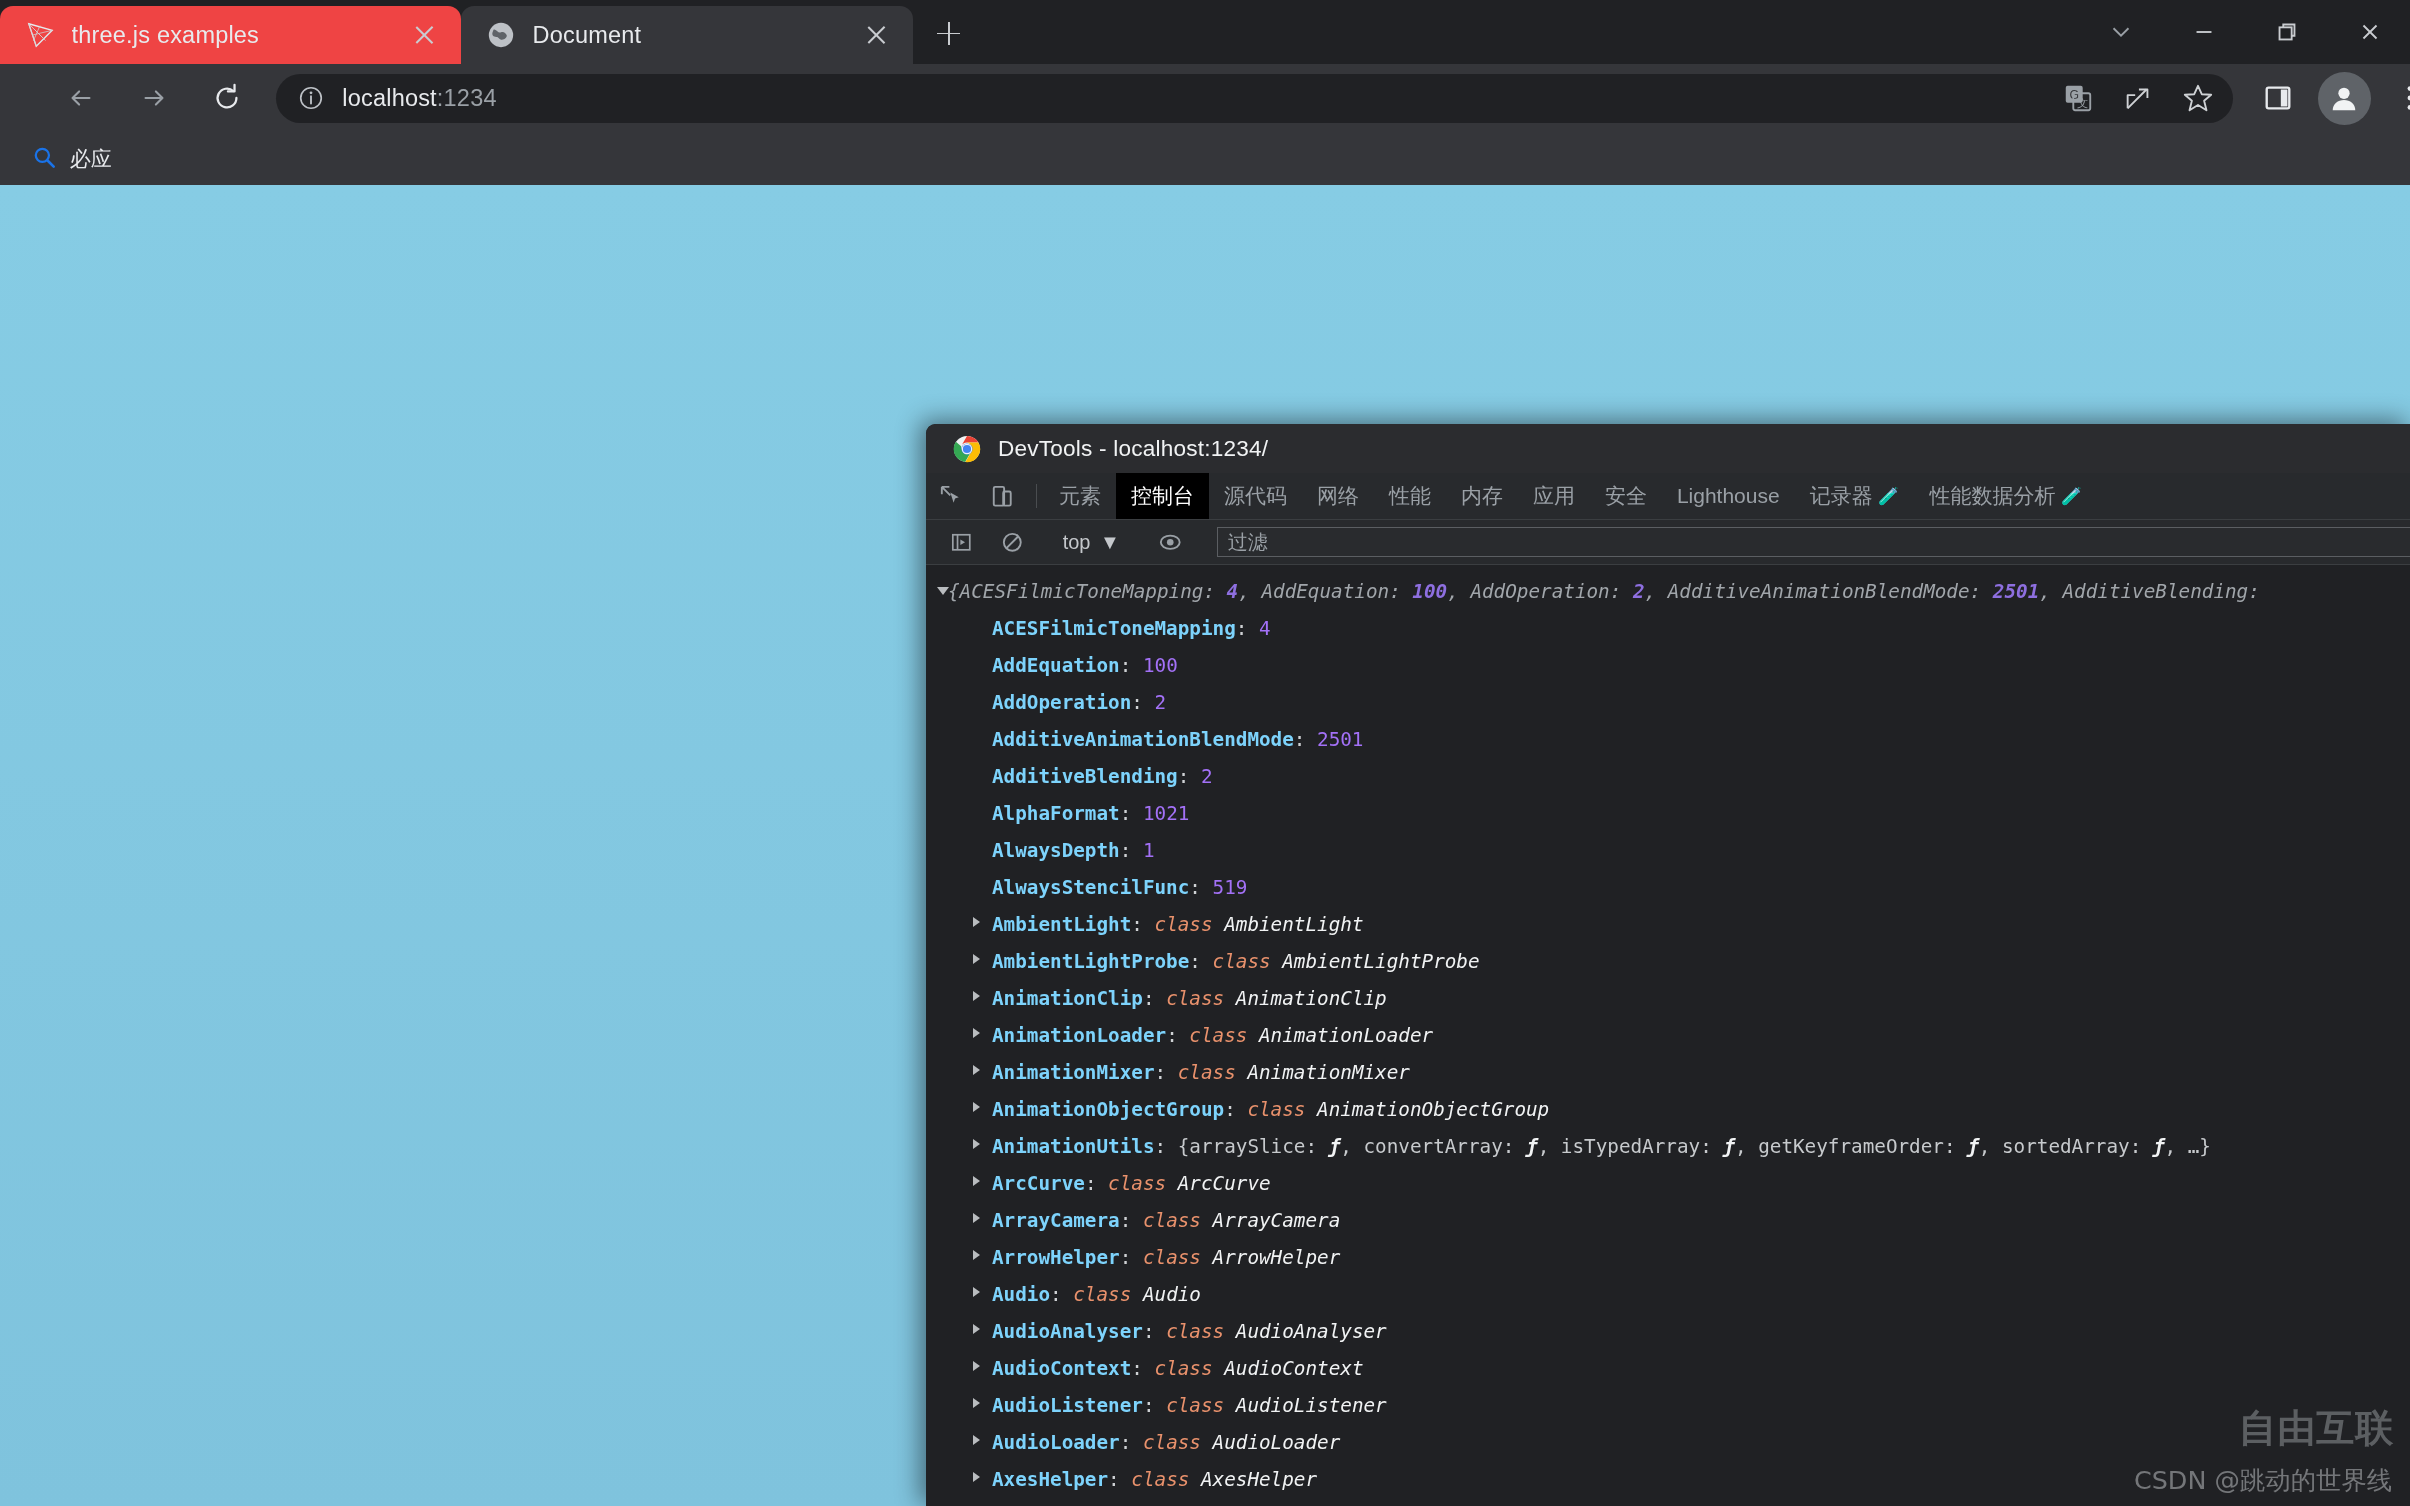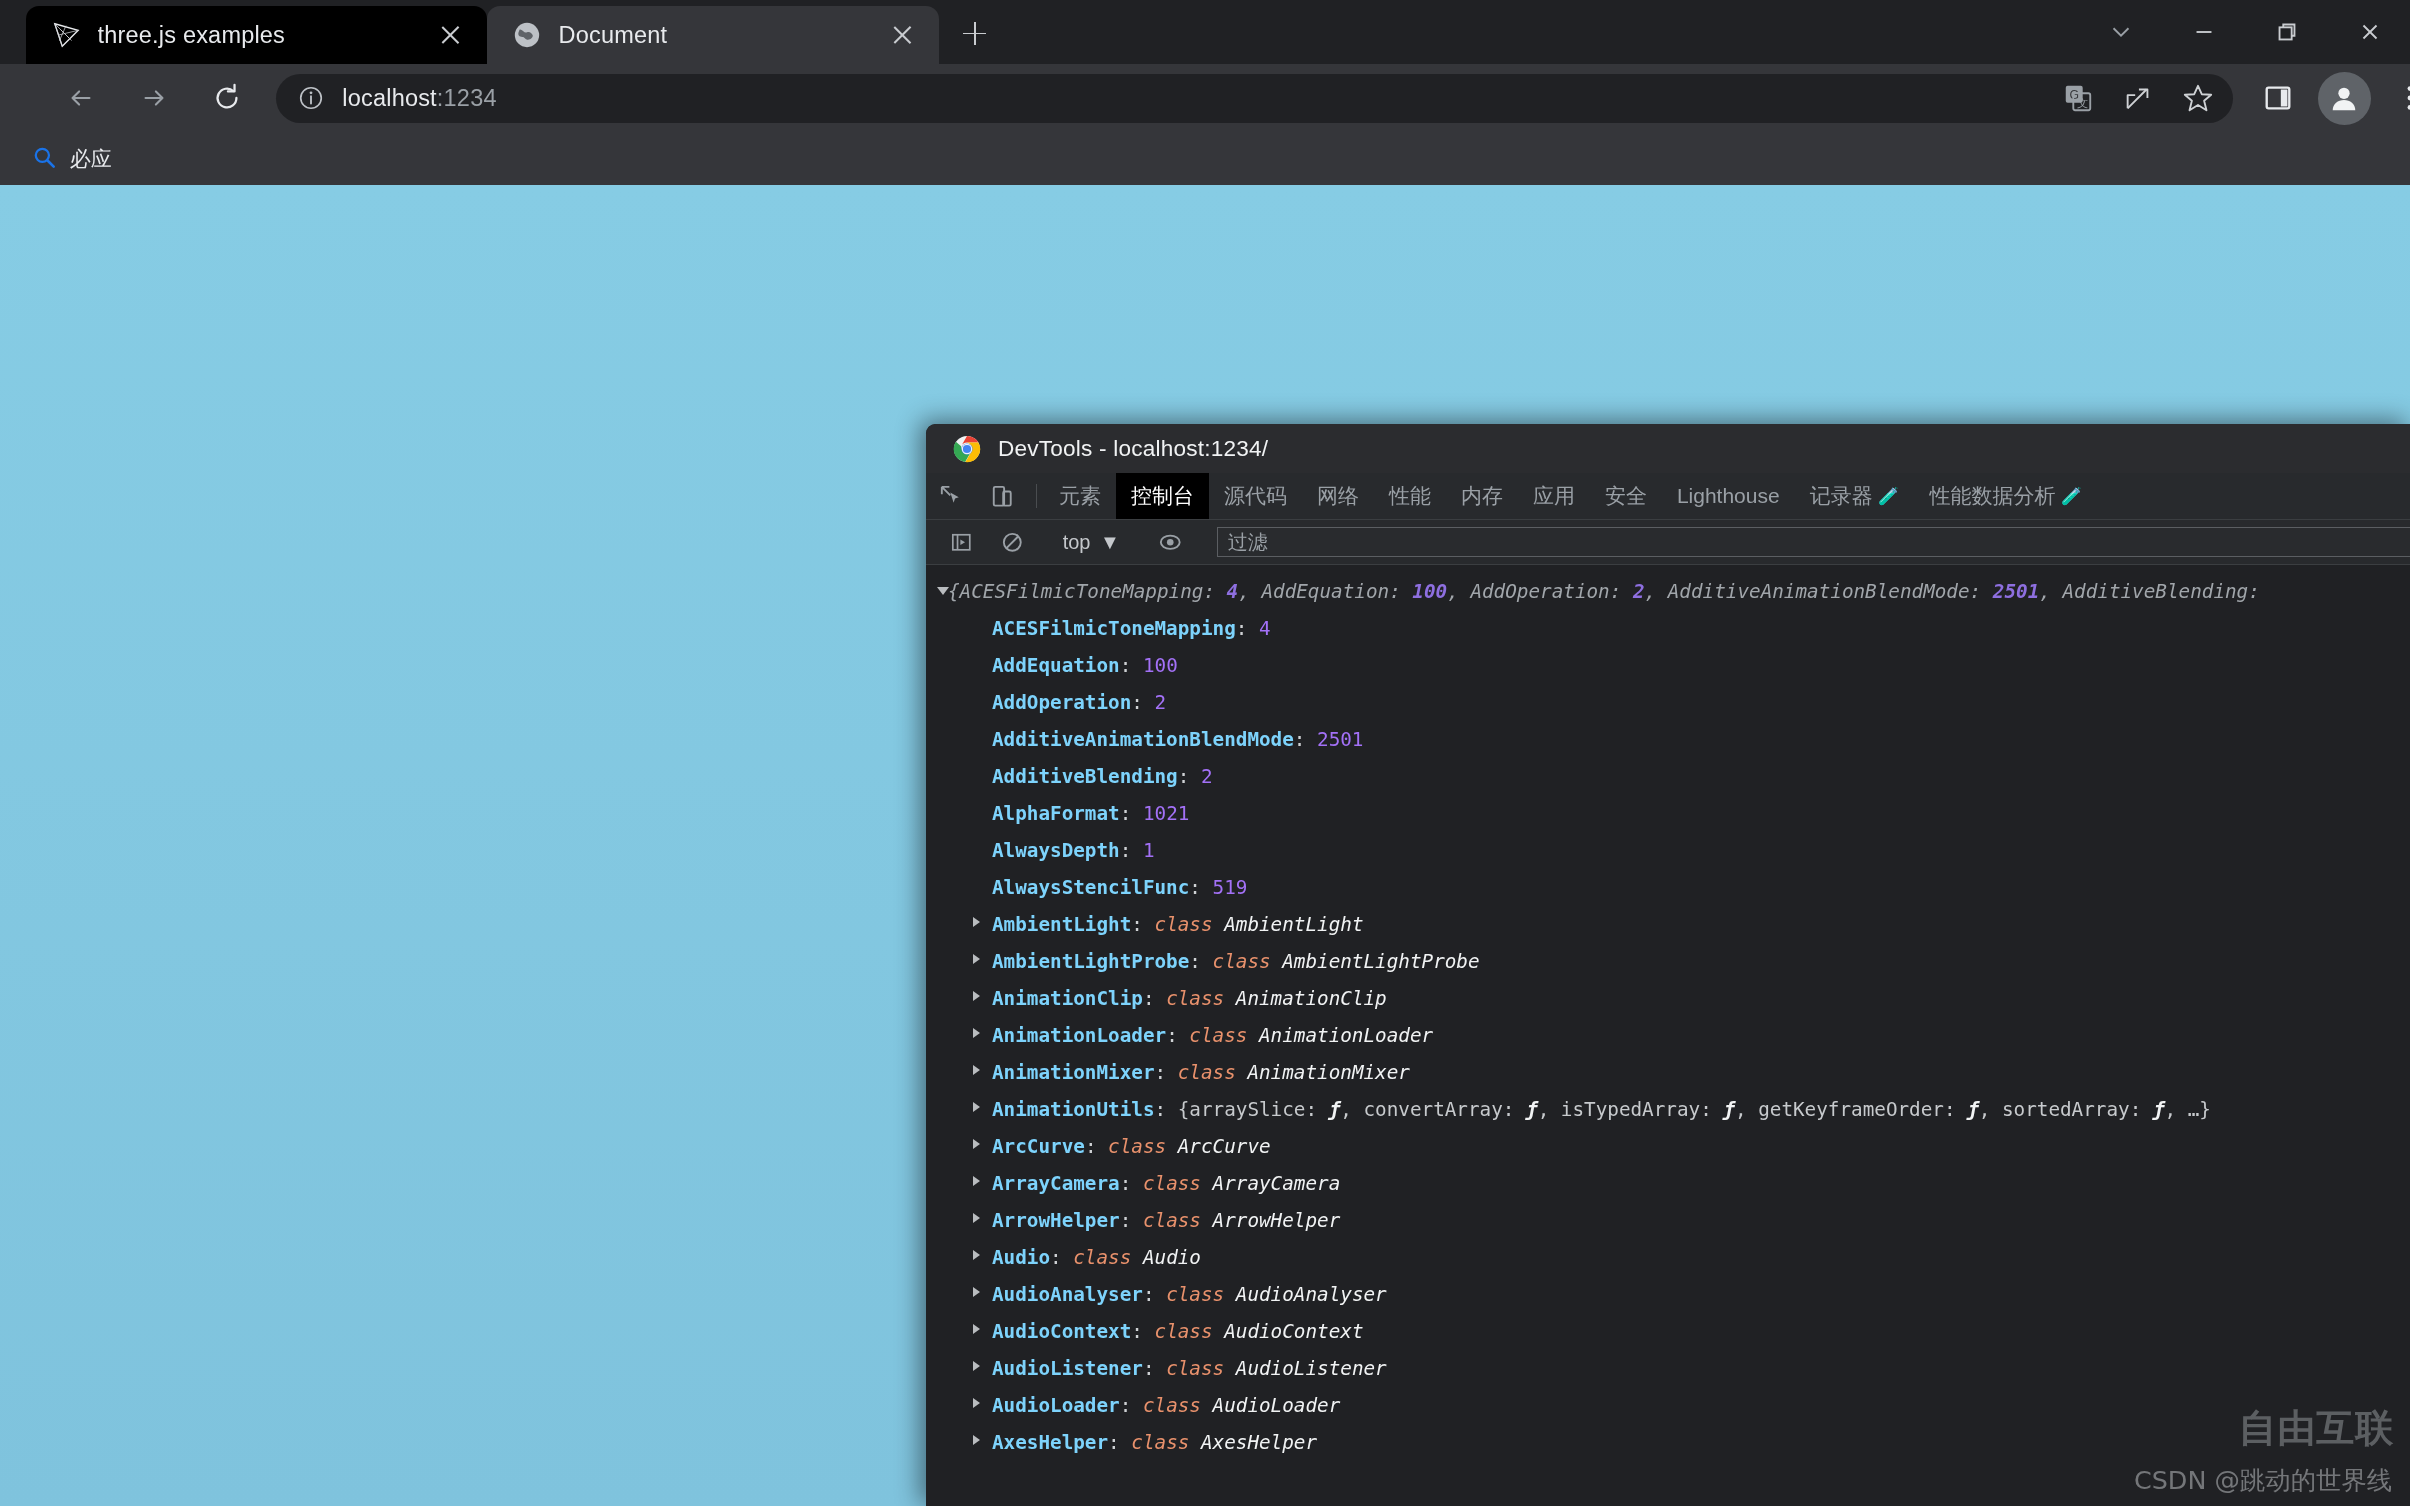--- a/index.html
+++ b/index.html
@@ -15,21 +15,21 @@
 
   #tabstrip {
     position: absolute; left: 0; top: 0; width: 2411px; height: 64px;
     background: #202124; display: flex; align-items: flex-end;
   }
   .tab {
     height: 58px; display: flex; align-items: center; gap: 17px;
     padding: 0 21px 0 24.5px; border-radius: 13px 13px 0 0;
     position: relative; flex: 0 0 auto;
   }
-  .tab.inactive { background: #000000; width: 461px; margin-left: 26px; }
+  .tab.inactive { background: #ef4444; width: 461px; }
   .tab.active { background: #35363a; width: 452px; }
   .tab .favicon { width: 30px; height: 30px; flex: 0 0 auto; }
   .tab .title {
     color: #e8eaed; font-size: 23.5px; white-space: nowrap;
     overflow: hidden; text-overflow: ellipsis; flex: 1 1 auto;
     letter-spacing: 0.2px;
   }
   .tab .tabclose {
     width: 32px; height: 32px; flex: 0 0 auto; position: relative;
   }
@@ -426,20 +426,21 @@
           <div class="c-line prop"><span class="k-prop">AdditiveAnimationBlendMode</span><span class="k-punc">: </span><span class="k-num">2501</span></div>
           <div class="c-line prop"><span class="k-prop">AdditiveBlending</span><span class="k-punc">: </span><span class="k-num">2</span></div>
           <div class="c-line prop"><span class="k-prop">AlphaFormat</span><span class="k-punc">: </span><span class="k-num">1021</span></div>
           <div class="c-line prop"><span class="k-prop">AlwaysDepth</span><span class="k-punc">: </span><span class="k-num">1</span></div>
           <div class="c-line prop"><span class="k-prop">AlwaysStencilFunc</span><span class="k-punc">: </span><span class="k-num">519</span></div>
           <div class="c-line prop"><span class="arrow"></span><span class="k-prop">AmbientLight</span><span class="k-punc">: </span><span><span class="k-class">class </span><span class="k-cname">AmbientLight</span></span></div>
           <div class="c-line prop"><span class="arrow"></span><span class="k-prop">AmbientLightProbe</span><span class="k-punc">: </span><span><span class="k-class">class </span><span class="k-cname">AmbientLightProbe</span></span></div>
           <div class="c-line prop"><span class="arrow"></span><span class="k-prop">AnimationClip</span><span class="k-punc">: </span><span><span class="k-class">class </span><span class="k-cname">AnimationClip</span></span></div>
           <div class="c-line prop"><span class="arrow"></span><span class="k-prop">AnimationLoader</span><span class="k-punc">: </span><span><span class="k-class">class </span><span class="k-cname">AnimationLoader</span></span></div>
           <div class="c-line prop"><span class="arrow"></span><span class="k-prop">AnimationMixer</span><span class="k-punc">: </span><span><span class="k-class">class </span><span class="k-cname">AnimationMixer</span></span></div>
+          <div class="c-line prop"><span class="arrow"></span><span class="k-prop">AnimationObjectGroup</span><span class="k-punc">: </span><span><span class="k-class">class </span><span class="k-cname">AnimationObjectGroup</span></span></div>
           <div class="c-line prop"><span class="arrow"></span><span class="k-prop">AnimationUtils</span><span class="k-punc">: </span><span class="k-objprev">{arraySlice: <span class="k-fn">ƒ</span>, convertArray: <span class="k-fn">ƒ</span>, isTypedArray: <span class="k-fn">ƒ</span>, getKeyframeOrder: <span class="k-fn">ƒ</span>, sortedArray: <span class="k-fn">ƒ</span>, …}</span></div>
           <div class="c-line prop"><span class="arrow"></span><span class="k-prop">ArcCurve</span><span class="k-punc">: </span><span><span class="k-class">class </span><span class="k-cname">ArcCurve</span></span></div>
           <div class="c-line prop"><span class="arrow"></span><span class="k-prop">ArrayCamera</span><span class="k-punc">: </span><span><span class="k-class">class </span><span class="k-cname">ArrayCamera</span></span></div>
           <div class="c-line prop"><span class="arrow"></span><span class="k-prop">ArrowHelper</span><span class="k-punc">: </span><span><span class="k-class">class </span><span class="k-cname">ArrowHelper</span></span></div>
           <div class="c-line prop"><span class="arrow"></span><span class="k-prop">Audio</span><span class="k-punc">: </span><span><span class="k-class">class </span><span class="k-cname">Audio</span></span></div>
           <div class="c-line prop"><span class="arrow"></span><span class="k-prop">AudioAnalyser</span><span class="k-punc">: </span><span><span class="k-class">class </span><span class="k-cname">AudioAnalyser</span></span></div>
           <div class="c-line prop"><span class="arrow"></span><span class="k-prop">AudioContext</span><span class="k-punc">: </span><span><span class="k-class">class </span><span class="k-cname">AudioContext</span></span></div>
           <div class="c-line prop"><span class="arrow"></span><span class="k-prop">AudioListener</span><span class="k-punc">: </span><span><span class="k-class">class </span><span class="k-cname">AudioListener</span></span></div>
           <div class="c-line prop"><span class="arrow"></span><span class="k-prop">AudioLoader</span><span class="k-punc">: </span><span><span class="k-class">class </span><span class="k-cname">AudioLoader</span></span></div>
           <div class="c-line prop"><span class="arrow"></span><span class="k-prop">AxesHelper</span><span class="k-punc">: </span><span><span class="k-class">class </span><span class="k-cname">AxesHelper</span></span></div>

